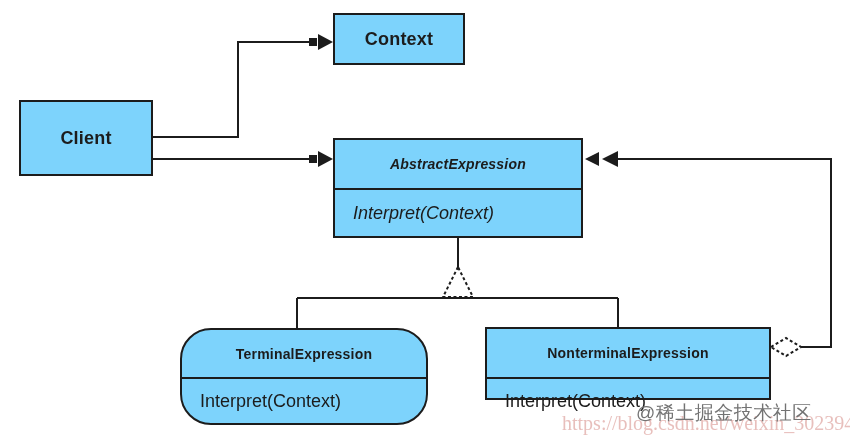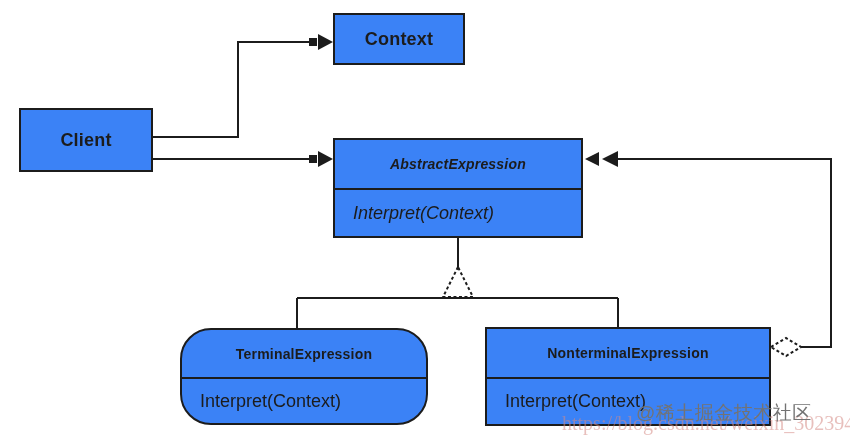--- a/index.html
+++ b/index.html
@@ -15,55 +15,55 @@
   }
   #connector-layer {
     position: absolute; left: 0; top: 0;
     width: 850px; height: 447px;
     z-index: 1;
   }
   .uml-box {
     position: absolute;
     box-sizing: border-box;
     border: 2px solid #1c1c1c;
-    background: #3b82f6;
+    background: #7dd3fc;
     z-index: 2;
     color: #1c1c1c;
   }
   .uml-title {
     display: flex; align-items: center; justify-content: center;
     font-weight: 700;
     font-size: 14px;
     letter-spacing: 0.2px;
     white-space: nowrap;
   }
   .uml-method {
     display: flex; align-items: center;
     font-size: 18px;
     padding-left: 18px;
     white-space: nowrap;
   }
   .italic { font-style: italic; }
 
   
-  #box-client      { left: 19px;  top: 108px; width: 134px; height: 64px; }
+  #box-client      { left: 19px;  top: 100px; width: 134px; height: 76px; }
   #box-client .uml-title { height: 100%; font-size: 18px; }
 
   #box-context     { left: 333px; top: 13px;  width: 132px; height: 52px; }
   #box-context .uml-title { height: 100%; font-size: 18px; }
 
   #box-abstract    { left: 333px; top: 138px; width: 250px; height: 100px; }
   #box-abstract .uml-title  { height: 48px; border-bottom: 2px solid #1c1c1c; }
   #box-abstract .uml-method { height: 46px; }
 
   #box-terminal    { left: 180px; top: 328px; width: 248px; height: 97px; border-radius: 31px; }
   #box-terminal .uml-title  { height: 47px; border-bottom: 2px solid #1c1c1c; }
   #box-terminal .uml-method { height: 44px; }
 
-  #box-nonterminal { left: 485px; top: 327px; width: 286px; height: 99px; }
+  #box-nonterminal { left: 485px; top: 327px; width: 286px; height: 73px; }
   #box-nonterminal .uml-title  { height: 48px; border-bottom: 2px solid #1c1c1c; }
   #box-nonterminal .uml-method { height: 45px; }
 
   
   #watermark-community {
     position: absolute;
     left: 636px; top: 400px;
     font-size: 19px;
     color: #737373;
     z-index: 3;

